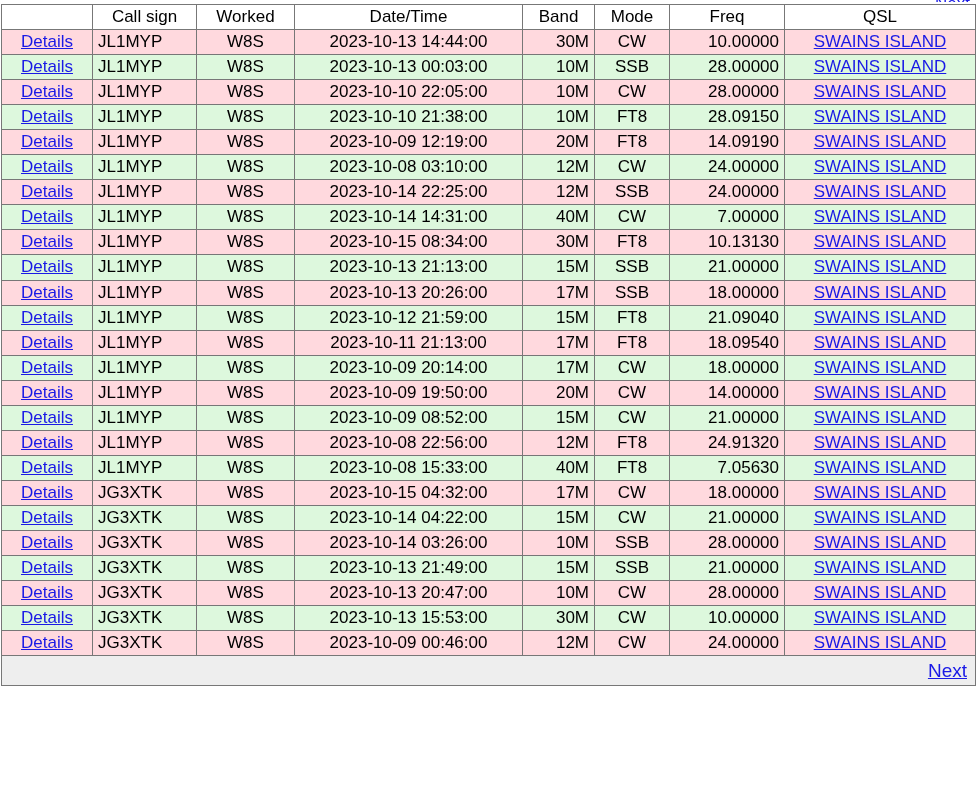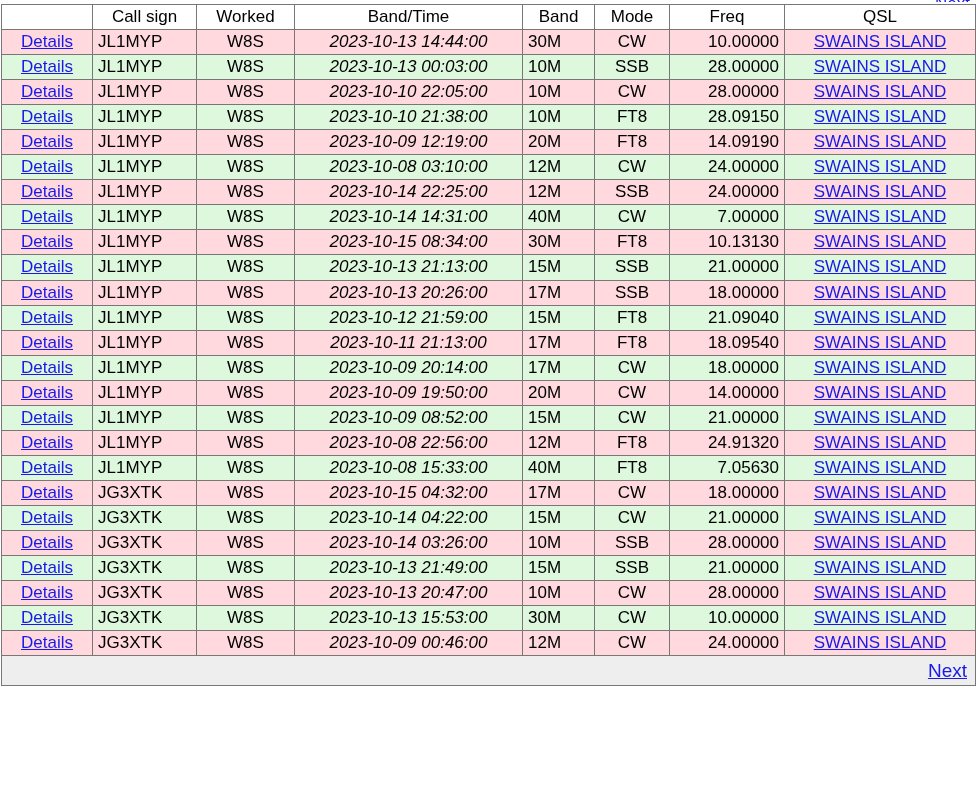--- a/index.html
+++ b/index.html
@@ -79,22 +79,22 @@
   col.c-mode    { width: 75px; }
   col.c-freq    { width: 115px; }
   col.c-qsl     { width: 191px; }
 
   tbody tr.odd td  { background: #ffd9de; }
   tbody tr.even td { background: #ddf8dd; }
 
   td.details   { text-align: center; }
   td.call      { text-align: left; }
   td.worked    { text-align: center; padding-left: 7px; }
-  td.date      { text-align: center; font-style: italic; }
-  td.band      { text-align: left; }
+  td.date      { text-align: center; }
+  td.band      { text-align: right; }
   td.mode      { text-align: center; }
   td.freq      { text-align: right; padding-right: 8px; }
   td.qsl       { text-align: center; }
 
   a.lnk {
     color: #1a1ae6;
     text-decoration: underline;
     margin-top: 25px;
   }
 
@@ -125,21 +125,21 @@
       <col class="c-band">
       <col class="c-mode">
       <col class="c-freq">
       <col class="c-qsl">
     </colgroup>
     <thead>
       <tr>
         <th></th>
         <th>Call sign</th>
         <th>Worked</th>
-        <th>Band/Time</th>
+        <th>Date/Time</th>
         <th>Band</th>
         <th>Mode</th>
         <th>Freq</th>
         <th>QSL</th>
       </tr>
     </thead>
     <tbody id="qso-body">
         <tr class="odd">
           <td class="details"><a class="lnk" href="#">Details</a></td>
           <td class="call">JL1MYP</td>

